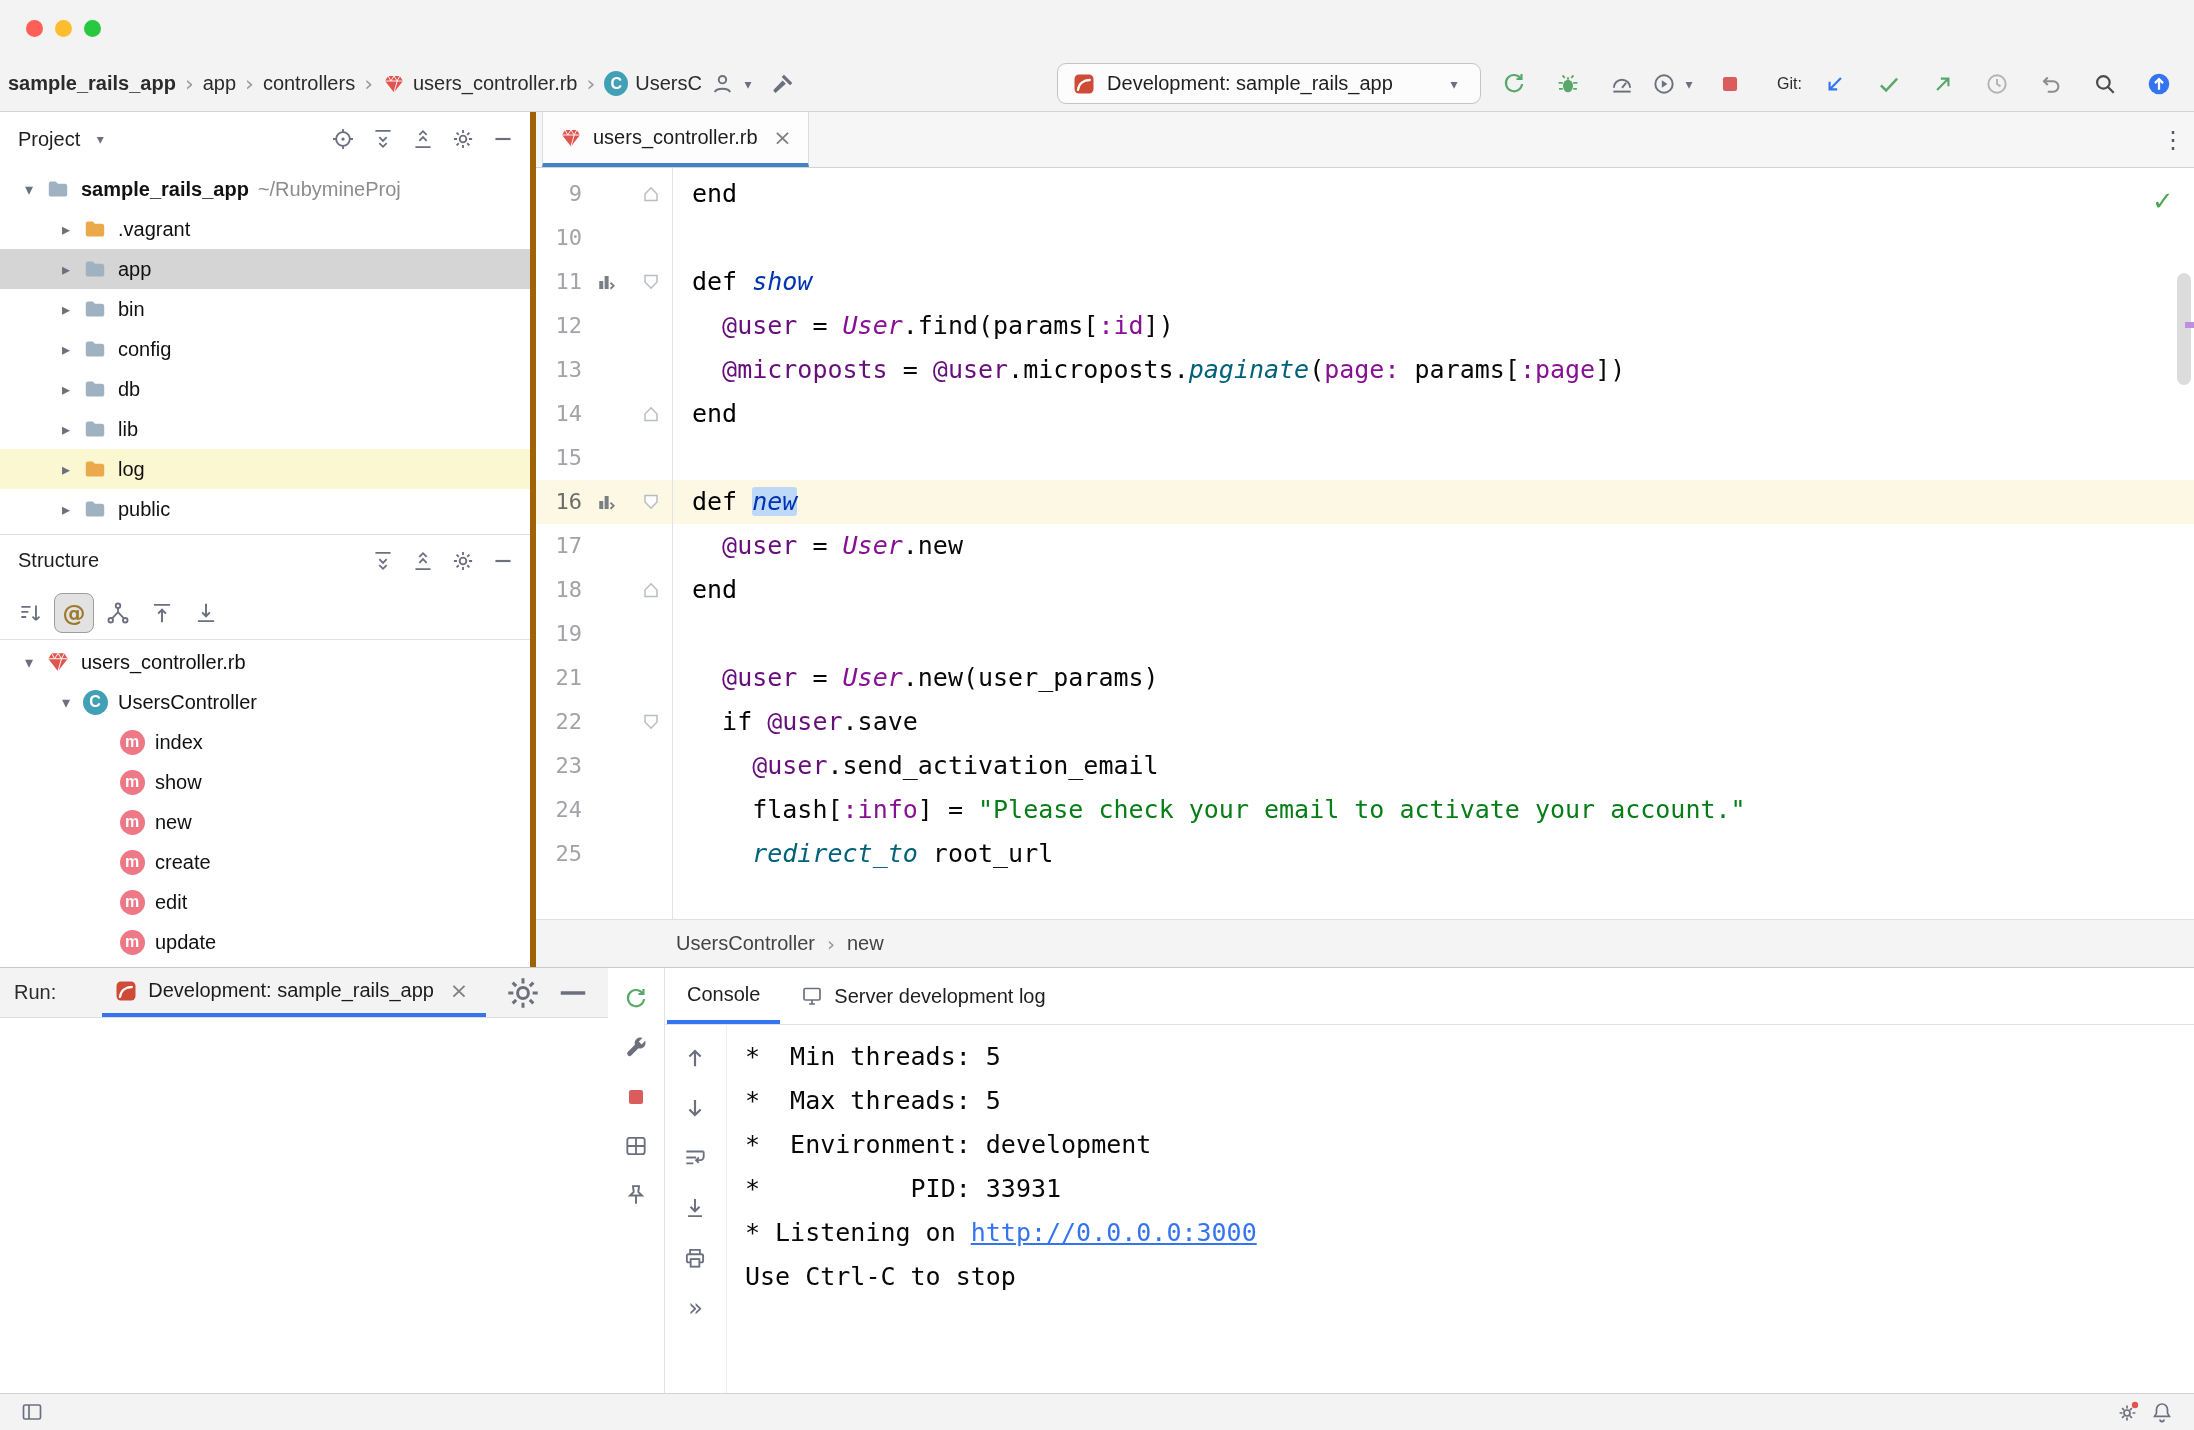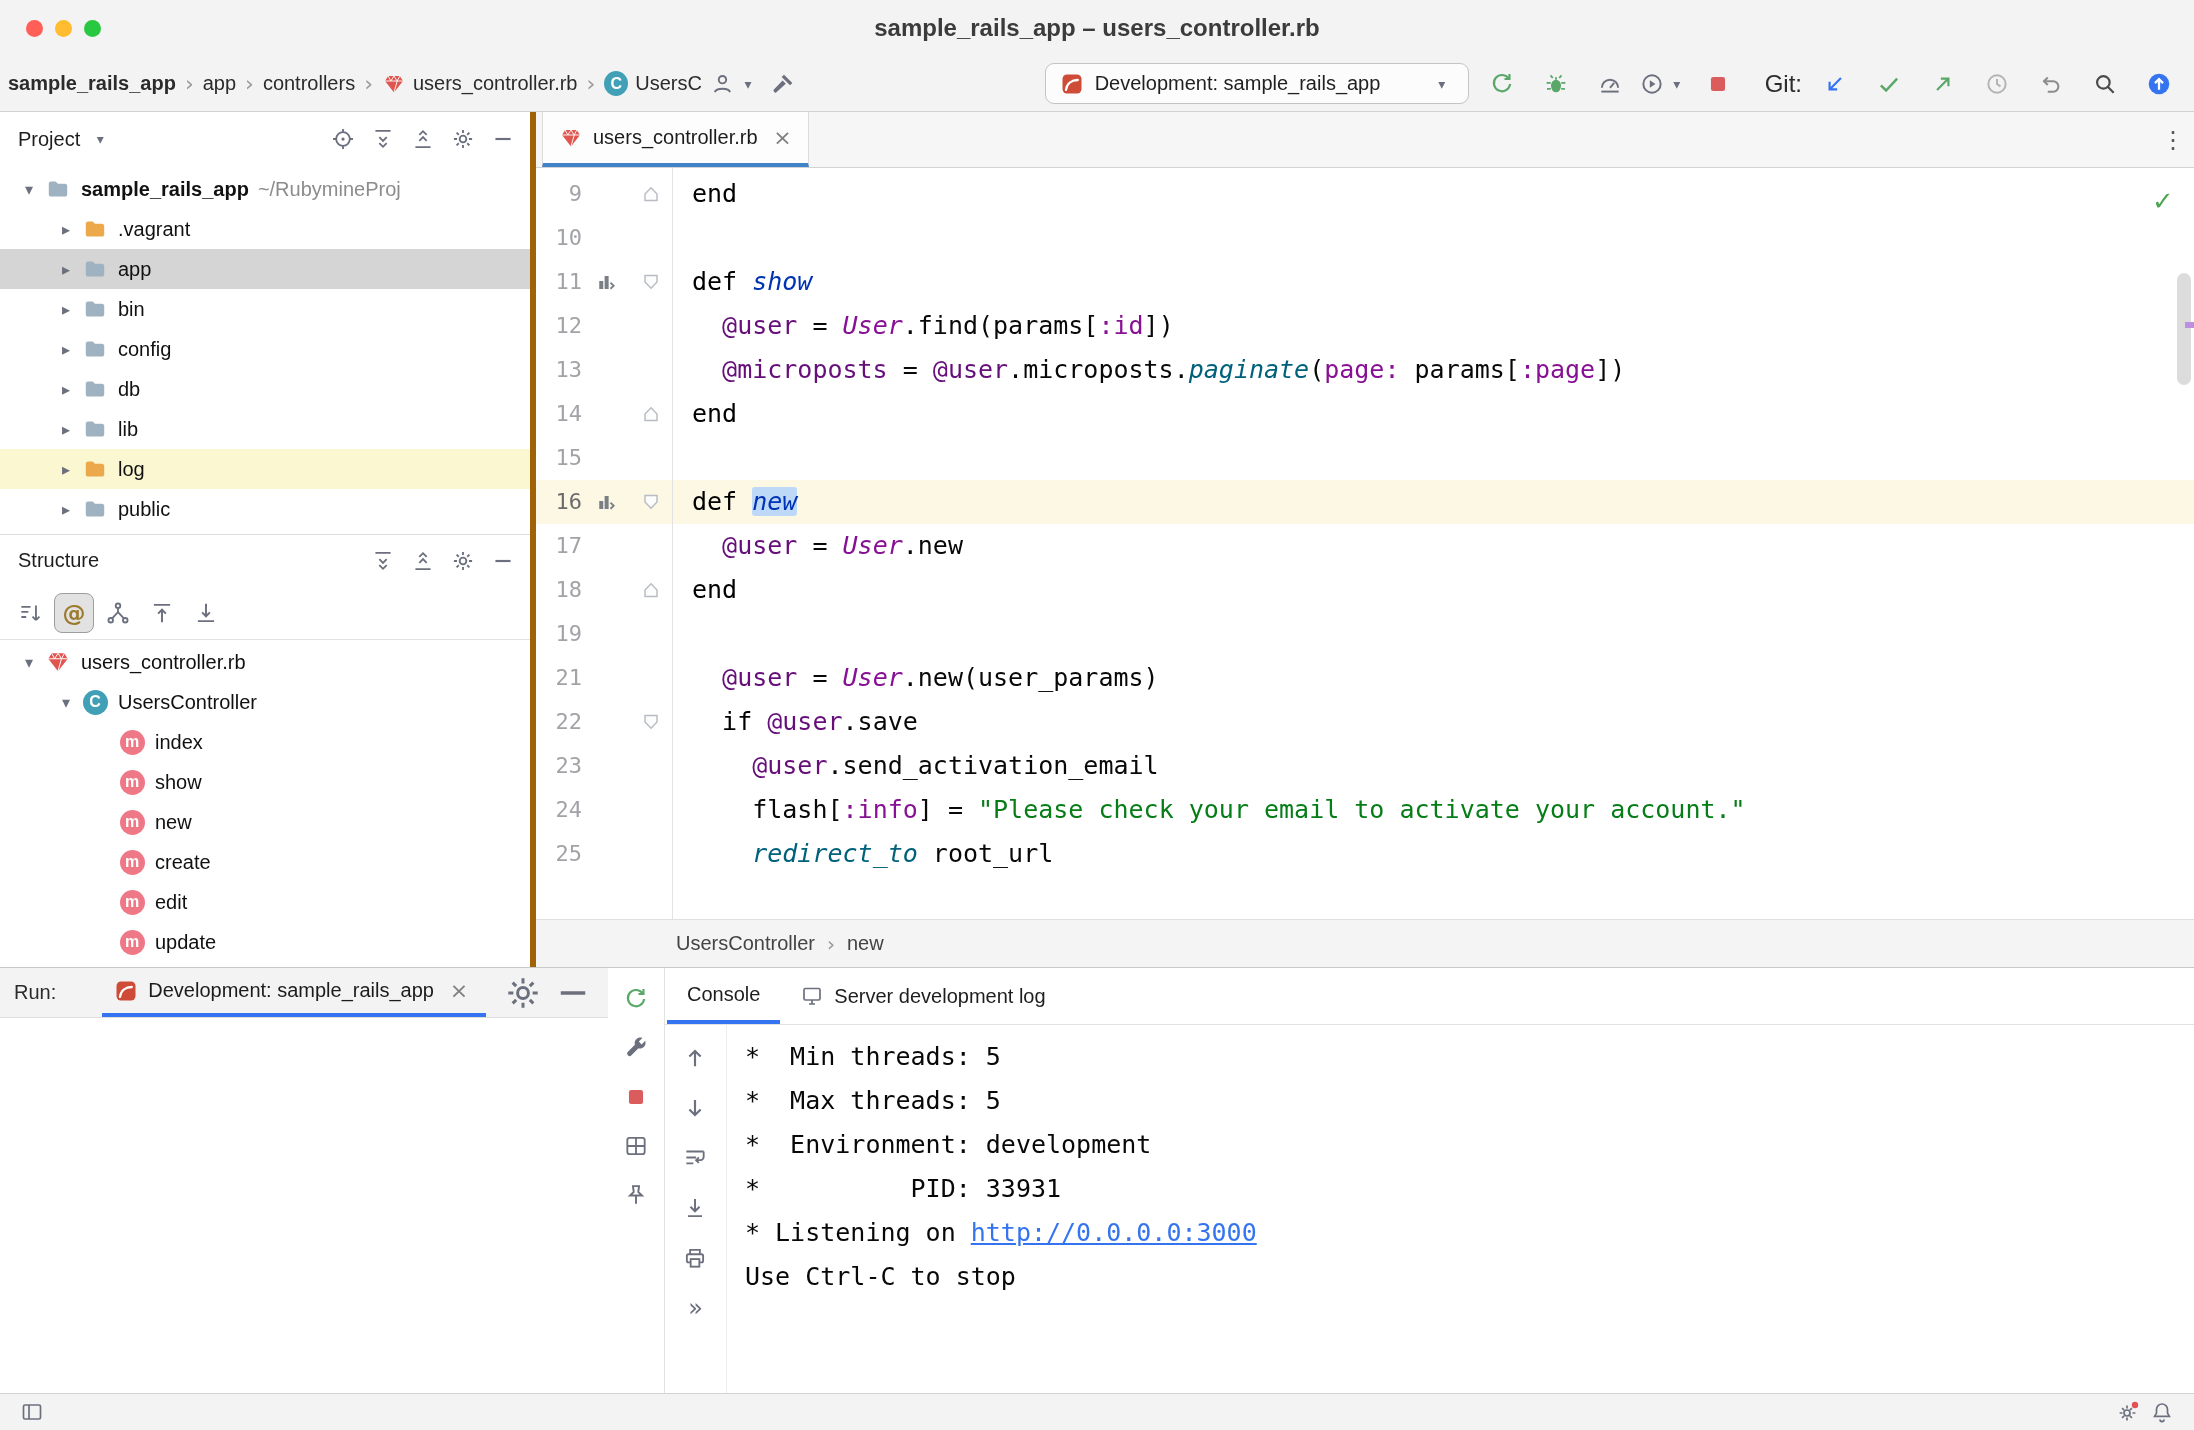--- a/index.html
+++ b/index.html
@@ -20,21 +20,21 @@
   .toolbar { height:56px; background:#F4F3F4; border-bottom:1px solid #D2D2D2; display:flex; align-items:center; padding:0 14px 0 6px; flex:0 0 auto; }
   .crumbs { display:flex; align-items:center; gap:4px; white-space:nowrap; overflow:hidden; flex:0 1 auto; }
   .crumb { display:flex; align-items:center; gap:7px; font-size:20px; color:#2b2b2b; padding:0 2px; }
   .crumb.first .crumb-label { font-weight:700; }
   .crumb-sep { color:#9a9a9a; font-size:22px; padding:0 3px; font-family:"DejaVu Sans",sans-serif; }
   .nav-actions { display:flex; align-items:center; gap:6px; margin-left:10px; }
   .tb-right { display:flex; align-items:center; gap:12px; margin-left:auto; }
   .tb-actions { display:flex; align-items:center; gap:12px; }
   .runcfg { display:flex; align-items:center; gap:11px; height:41px; width:424px; padding:0 14px; border:1px solid #C4C4C4; border-radius:9px; background:#FCFCFC; font-size:20px; color:#1f1f1f; }
   .runcfg .cfg-label { flex:1; overflow:hidden; white-space:nowrap; }
-  .git-label { font-size:24px; color:#2b2b2b; margin-left:14px; }
+  .git-label { font-size:16px; color:#2b2b2b; margin-left:14px; }
   .icbtn { width:42px; height:42px; border-radius:8px; display:flex; align-items:center; justify-content:center; flex:0 0 auto; }
   .icbtn.pressed { background:#E2E2E2; border:1px solid #9D9D9D; }
   .icbtn.tiny { width:30px; height:30px; }
   .ic { width:26px; height:26px; display:inline-flex; align-items:center; justify-content:center; flex:0 0 auto; }
   .ic.sm { width:24px; height:24px; }
   .ic svg { width:100%; height:100%; display:block; }
 
   
   .main { flex:1; display:flex; min-height:0; }
   .left { width:536px; flex:0 0 auto; border-right:6px solid #a16207; display:flex; flex-direction:column; background:#fff;text-align:center; }
@@ -113,21 +113,20 @@
 <body>
 
 <div class="window">
 
   <div class="titlebar">
     <div class="traffic">
       <span class="tl r"></span>
       <span class="tl y"></span>
       <span class="tl g"></span>
     </div>
-    <div class="win-title">sample_rails_app – users_controller.rb</div>
   </div>
 
   <div class="toolbar">
     <div class="crumbs" id="nav-crumbs">
         <span class="crumb first">
           <span class="crumb-label">sample_rails_app</span>
         </span>
         <span class="crumb-sep">›</span>
         <span class="crumb">
           <span class="crumb-label">app</span>

